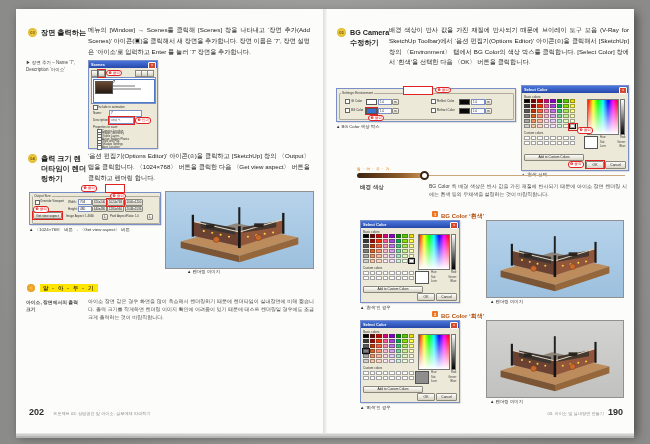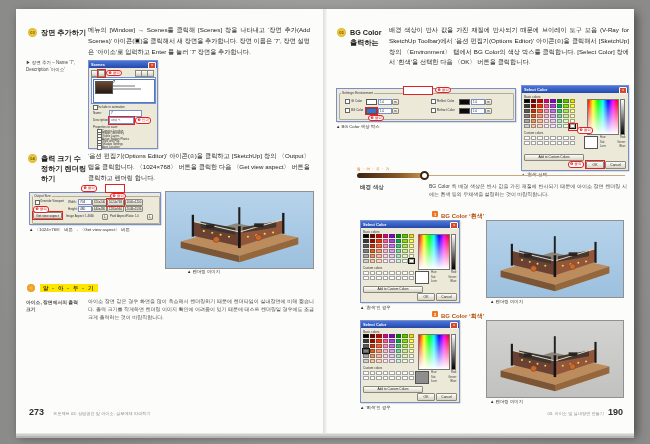--- a/index.html
+++ b/index.html
@@ -76,21 +76,21 @@
   .hslrow{display:flex;justify-content:space-between;font-size:2.9px;color:#444;line-height:4.6px;}
 </style>
 </head>
 <body>
 
 <div class="spread">
 
   <div>
 
     <div class="badge" style="left:12px;top:19px;">03</div>
-    <div class="sec-title" style="left:25px;top:19px;width:46px;">장면 추가하기</div>
+    <div class="sec-title" style="left:25px;top:19px;width:46px;">장면 출력하는</div>
     <div class="body-text" style="left:72px;top:16px;width:222px;">메뉴의 [Window] → Scenes를 클릭해 [Scenes] 창을 나타내고 ‘장면 추가(Add Scenes)’ 아이콘(▣)을 클릭해서 새 장면을 추가합니다. 장면 이름은 ‘7’, 장면 설명은 ‘아이소’로 입력하고 Enter 를 눌러 ‘7’ 장면을 추가합니다.</div>
 
     <div class="side-cap" style="left:10px;top:51px;width:57px;">▶ 장면 추가 – Name ‘7’, Description ‘아이소’</div>
 
     <div class="dlg" style="left:72px;top:51px;width:68px;height:87px;">
       <div class="tbar">Scenes</div>
       <div class="xbtn">x</div>
       <div class="tool-ic" style="left:2px;top:9px;"></div>
       <div class="tool-ic" style="left:8.5px;top:9px;"></div>
       <div class="rbox" style="left:7.5px;top:8px;width:7px;height:7px;"></div>
@@ -125,21 +125,21 @@
         <div class="cbx" style="left:8px;top:78.8px;width:2.6px;height:2.6px;"></div>
         <div class="tiny" style="left:13px;top:78.3px;font-size:2.8px;">Style and Fog</div>
         <div class="cbx" style="left:8px;top:81.5px;width:2.6px;height:2.6px;"></div>
         <div class="tiny" style="left:13px;top:81px;font-size:2.8px;">Shadow Settings</div>
         <div class="cbx" style="left:8px;top:84.2px;width:2.6px;height:2.6px;"></div>
         <div class="tiny" style="left:13px;top:83.7px;font-size:2.8px;">Axes Location</div>
       </div>
     </div>
 
     <div class="badge" style="left:12px;top:145px;">04</div>
-    <div class="sec-title" style="left:25px;top:145px;width:46px;">출력 크기 수정하기 렌더링하기</div>
+    <div class="sec-title" style="left:25px;top:145px;width:46px;">출력 크기 렌더타임이 렌더링하기</div>
     <div class="body-text" style="left:72px;top:142px;width:222px;">‘옵션 편집기(Options Editor)’ 아이콘(⊙)을 클릭하고 [SketchUp] 창의 〈Output〉 탭을 클릭합니다. 〈1024×768〉 버튼을 클릭한 다음 〈Get view aspect〉 버튼을 클릭하고 렌더링 합니다.</div>
 
     <div class="abs" style="left:13px;top:176px;width:132px;height:46px;">
       <div class="pill" style="left:52px;top:0;">❶ 클릭</div>
       <div class="rbox" style="left:76px;top:-1px;width:18px;height:7px;background:#fff;"></div>
       <div class="mini" style="left:79px;top:.5px;font-size:3.4px;">Output</div>
       <div class="dlg" style="left:0;top:7px;width:130px;height:31px;">
         <div class="glabel" style="left:3px;top:1px;">Output Size</div>
         <div class="group" style="left:2px;top:3px;width:126px;height:26px;"></div>
         <div class="cbx" style="left:5px;top:7px;"></div>
@@ -198,28 +198,28 @@
 </div>
     <div class="cap" style="left:171px;top:260px;">▲ 렌더링 이미지</div>
 
     <div>
       <div class="tipdot" style="left:11px;top:275px;"></div>
       <div class="hl" style="left:24px;top:275px;">알 · 아 · 두 · 기</div>
       <div class="tip-label" style="left:10px;top:290px;width:58px;">아이소, 장면에서의 출력 크기</div>
       <div class="tip-body" style="left:72px;top:288px;width:226px;">아이소 장면 같은 경우 화면을 많이 축소해서 렌더링하기 때문에 렌더타임이 실내장면에 비해 짧습니다. 출력 크기를 작게하면 렌더링 이미지 확인에 어려움이 있기 때문에 테스트 렌더링일 경우에도 조금 크게 출력하는 것이 바람직합니다.</div>
     </div>
 
-    <div class="pagenum" style="left:13px;top:398px;">273</div>
+    <div class="pagenum" style="left:13px;top:398px;">202</div>
     <div class="foot-txt" style="left:37px;top:402px;">프로젝트 03. 상업공간 및 아이소. 실무예제 따라하기</div>
   </div>
 
   <div>
 
     <div class="badge" style="left:321px;top:19px;">05</div>
-    <div class="sec-title" style="left:334px;top:19px;width:40px;">BG Color 출력하는</div>
+    <div class="sec-title" style="left:334px;top:19px;width:40px;">BG Camera 수정하기</div>
     <div class="body-text" style="left:373px;top:16px;width:240px;">배경 색상이 반사 값을 가진 재질에 반사되기 때문에 브이레이 도구 모음 (V-Ray for SketchUp Toolbar)에서 ‘옵션 편집기(Options Editor)’ 아이콘(⊙)을 클릭해서 [SketchUp] 창의 〈Environment〉 탭에서 BG Color의 색상 박스를 클릭합니다. [Select Color] 창에서 ‘흰색’을 선택한 다음 〈OK〉 버튼을 클릭합니다.</div>
 
     <div class="dlg" style="left:320px;top:79px;width:178px;height:32px;">
       <div class="rbox" style="left:66px;top:-3px;width:28px;height:7px;background:#fff;"></div>
       <div class="mini" style="left:69px;top:-2px;font-size:3.4px;">Environment</div>
       <div class="pill" style="left:98px;top:-2.5px;">❶ 클릭</div>
       <div class="glabel" style="left:4px;top:2px;">Settings::Environment</div>
       <div class="group" style="left:2px;top:4px;width:173px;height:25px;"></div>
 
       <div class="cbx" style="left:8px;top:10px;"></div>

